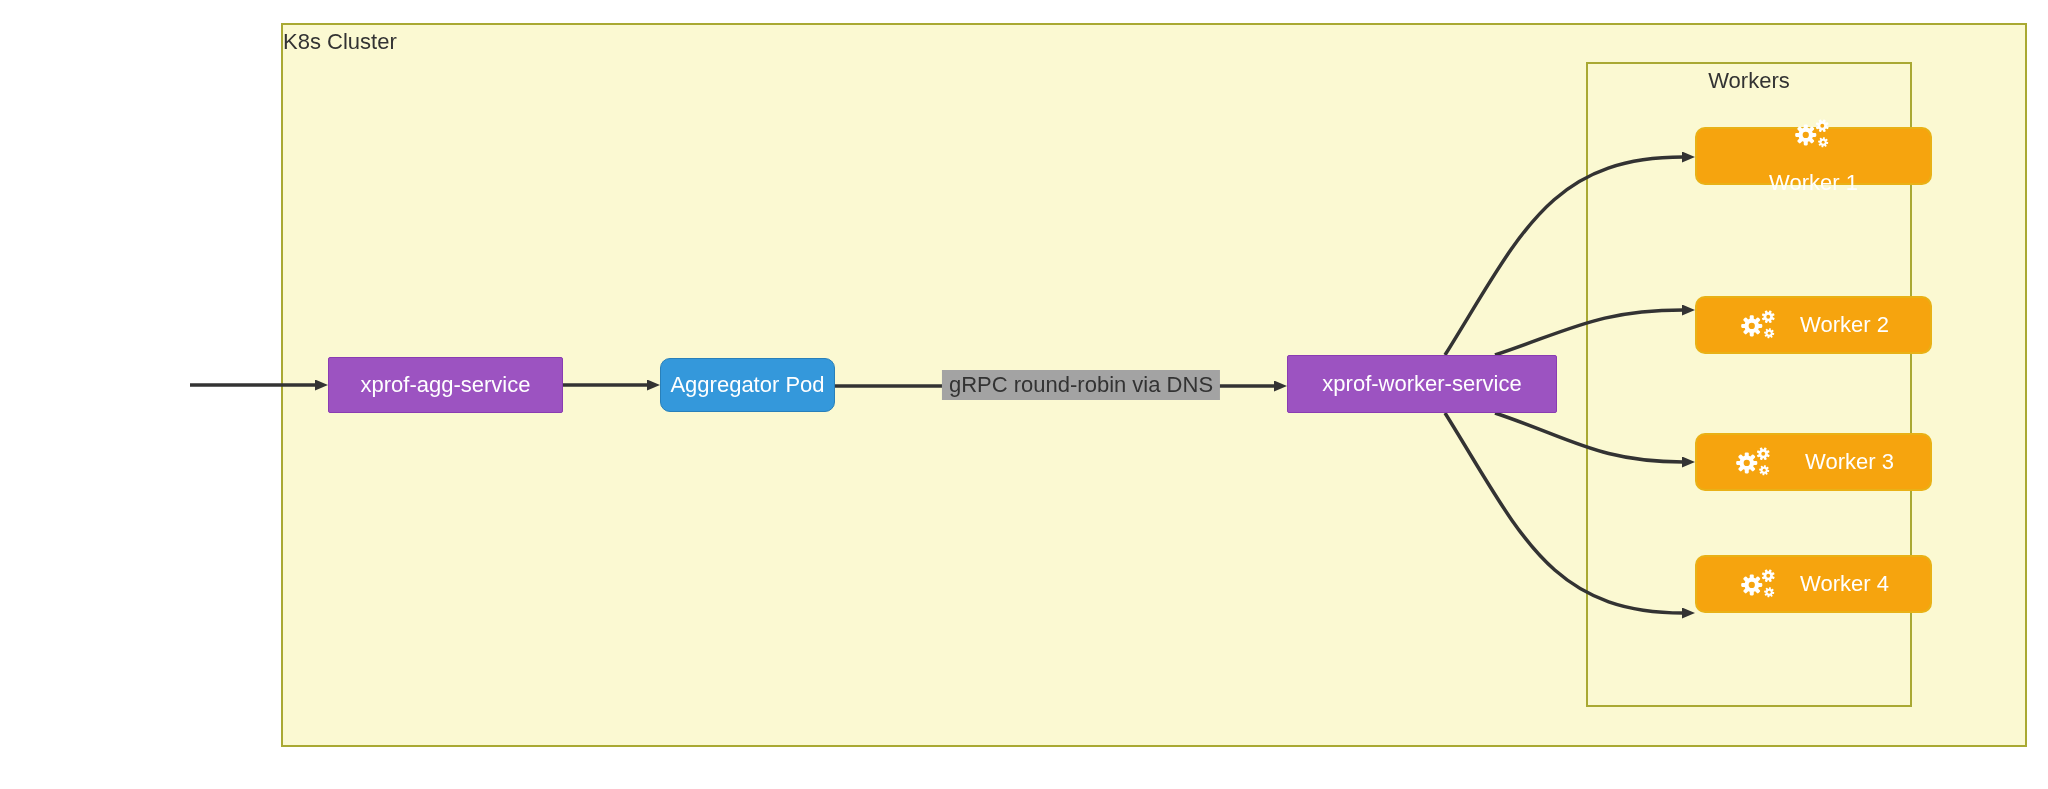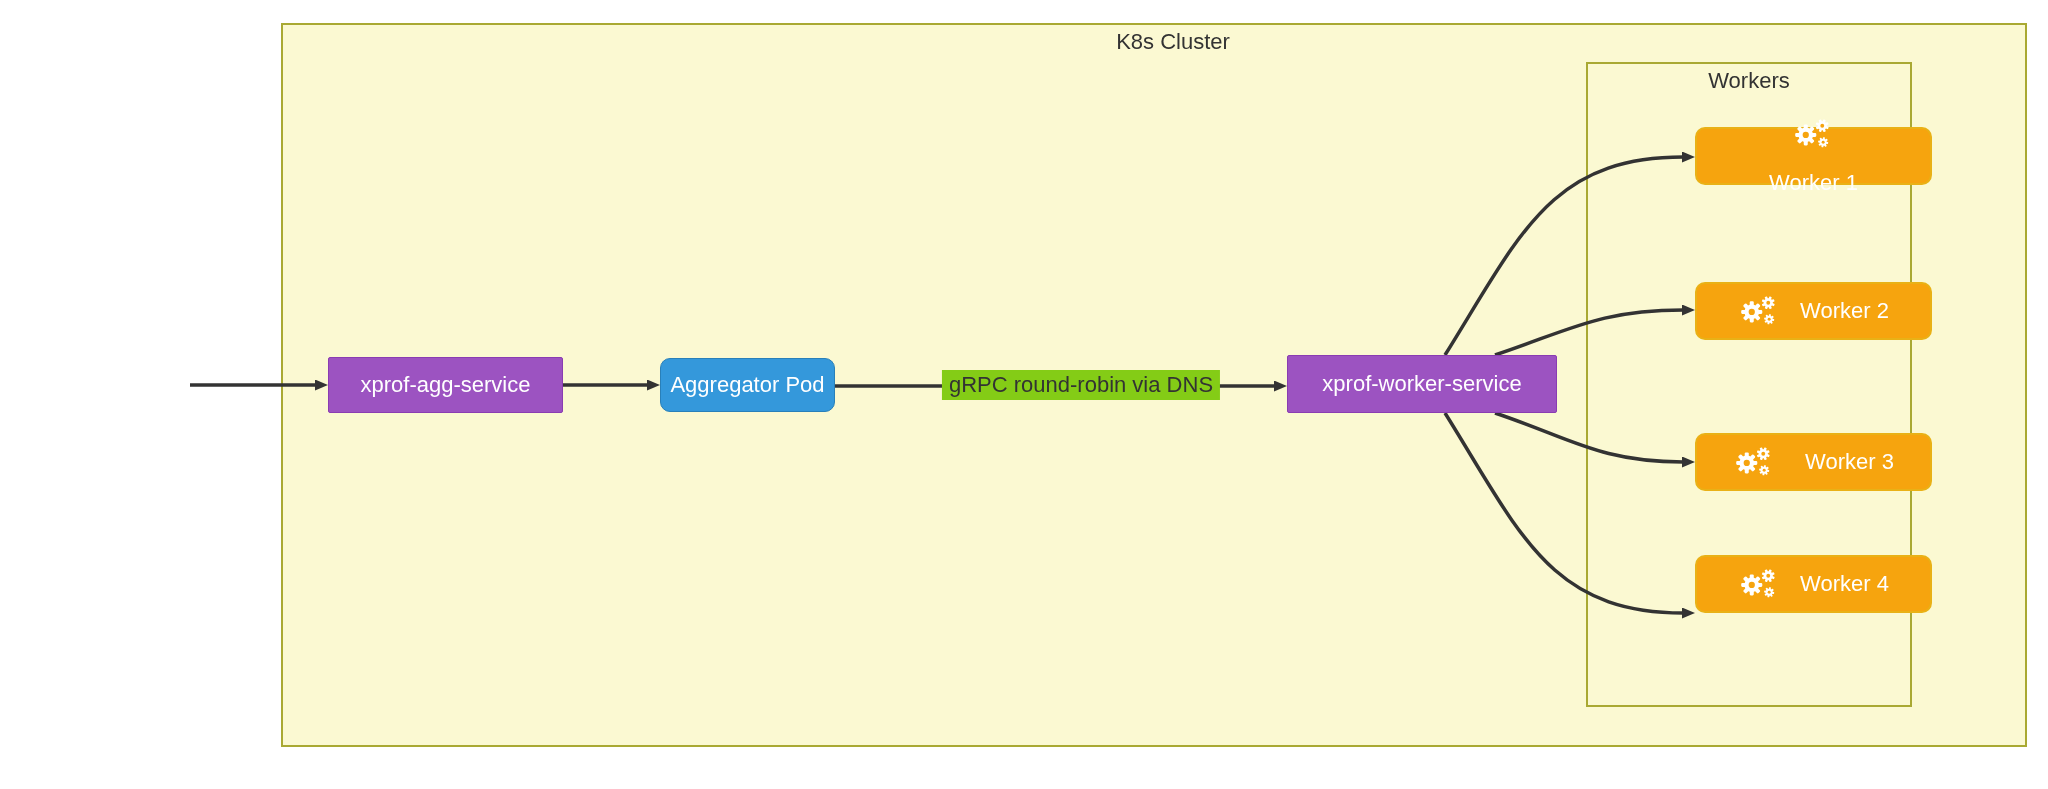--- a/index.html
+++ b/index.html
@@ -16,24 +16,22 @@
     position: absolute;
     left: 281px; top: 23px;
     width: 1746px; height: 724px;
     background: #fbf9d2;
     border: 2.5px solid #a9a933;
     box-sizing: border-box;
   }
   .cluster-label {
     position: absolute;
     top: 4px; left: 0; right: 0;
-    text-align: center;
     font-size: 22px;
     color: #333333;
-    padding-left: 38px;
   }
   .subgraph {
     position: absolute;
     left: 1586px; top: 62px;
     width: 326px; height: 645px;
     background: #fbf9d2;
     border: 2px solid #a9a933;
     box-sizing: border-box;
   }
   .subgraph-label {
@@ -87,29 +85,29 @@
     border-radius: 2px;
   }
   .node-worker {
     left: 1695px; width: 237px; height: 58px;
     background: #f6a40e;
     border: 2px solid #e9b116;
     border-radius: 10px;
     gap: 18px;
   }
   .worker-1 { top: 127px; flex-direction: column; }
-  .worker-2 { top: 282px; text-align: right; }
+  .worker-2 { top: 296px; text-align: right; }
   .worker-3 { top: 433px; gap: 28px; }
   .worker-4 { top: 555px; }
   
   .edge-label {
     position: absolute;
     left: 1081px; top: 370px;
     transform: translateX(-50%);
-    background: #84cc16;
+    background: #a3a3a3;
     color: #333333;
     font-size: 22px;
     line-height: 30px;
     padding: 0 7px;
     white-space: nowrap;
   }
   .icon { display: inline-flex; align-items: center; }
 </style>
 </head>
 <body>

